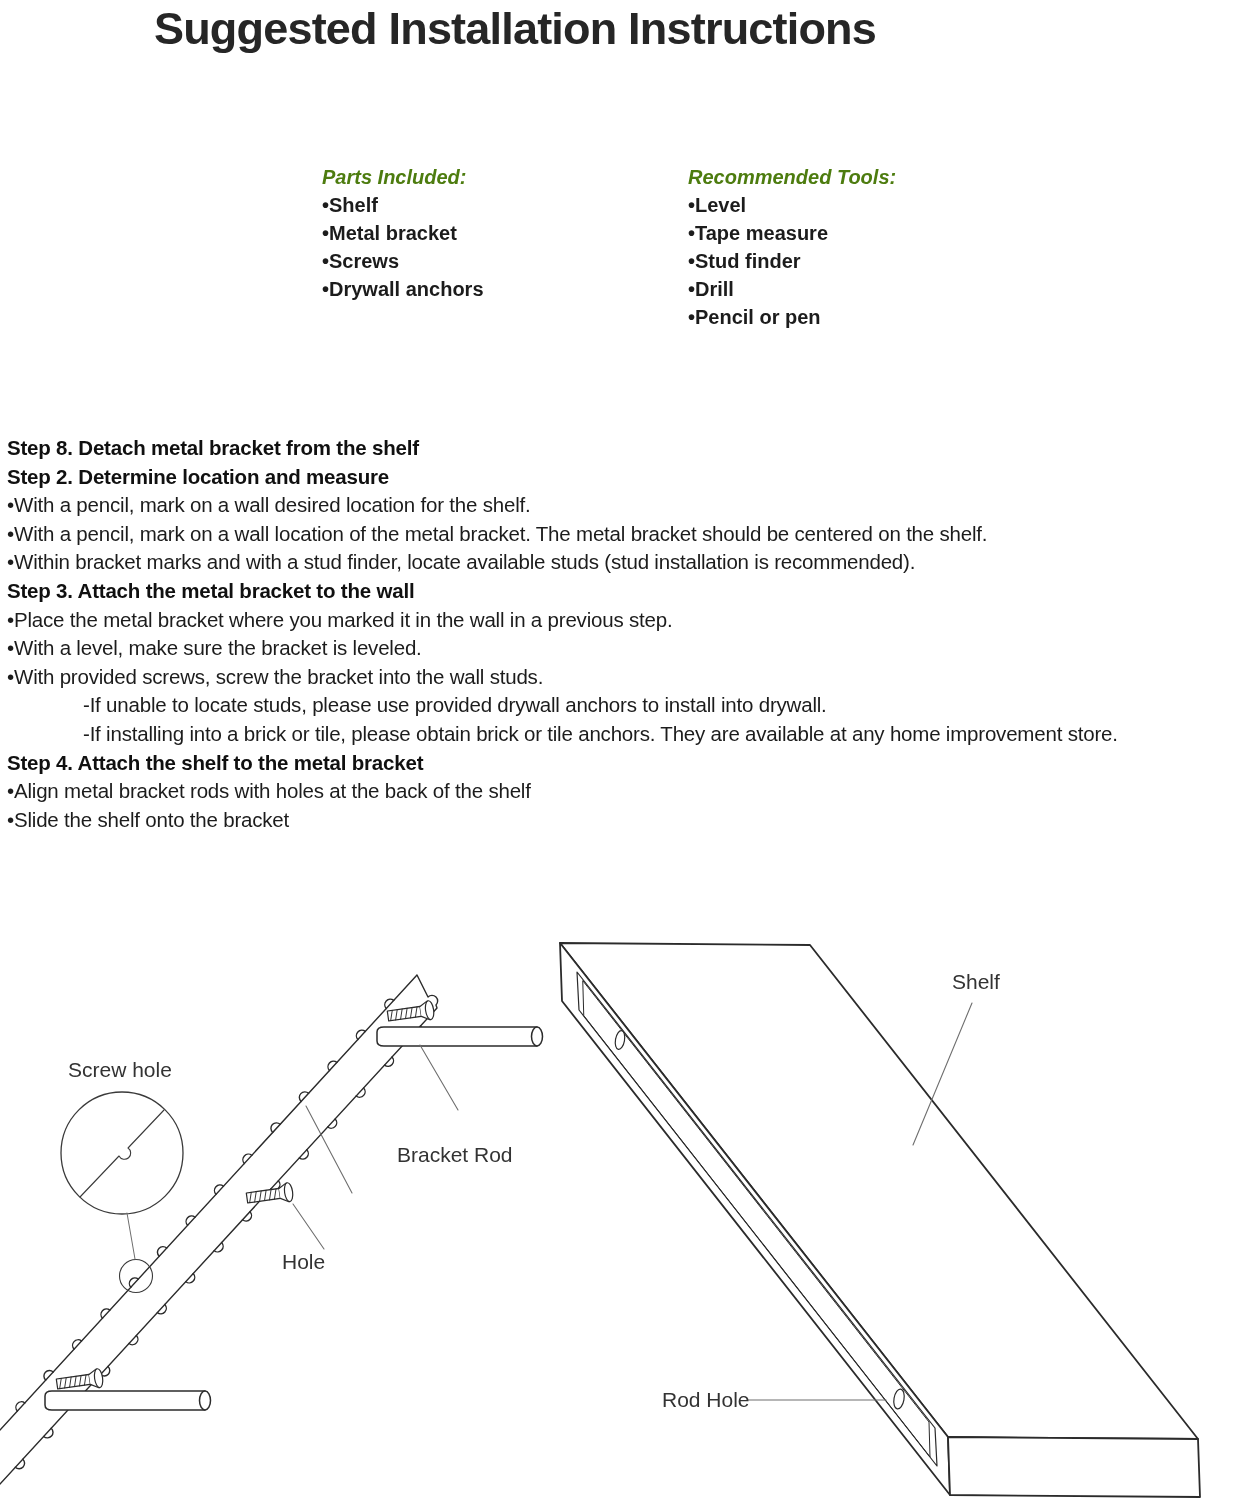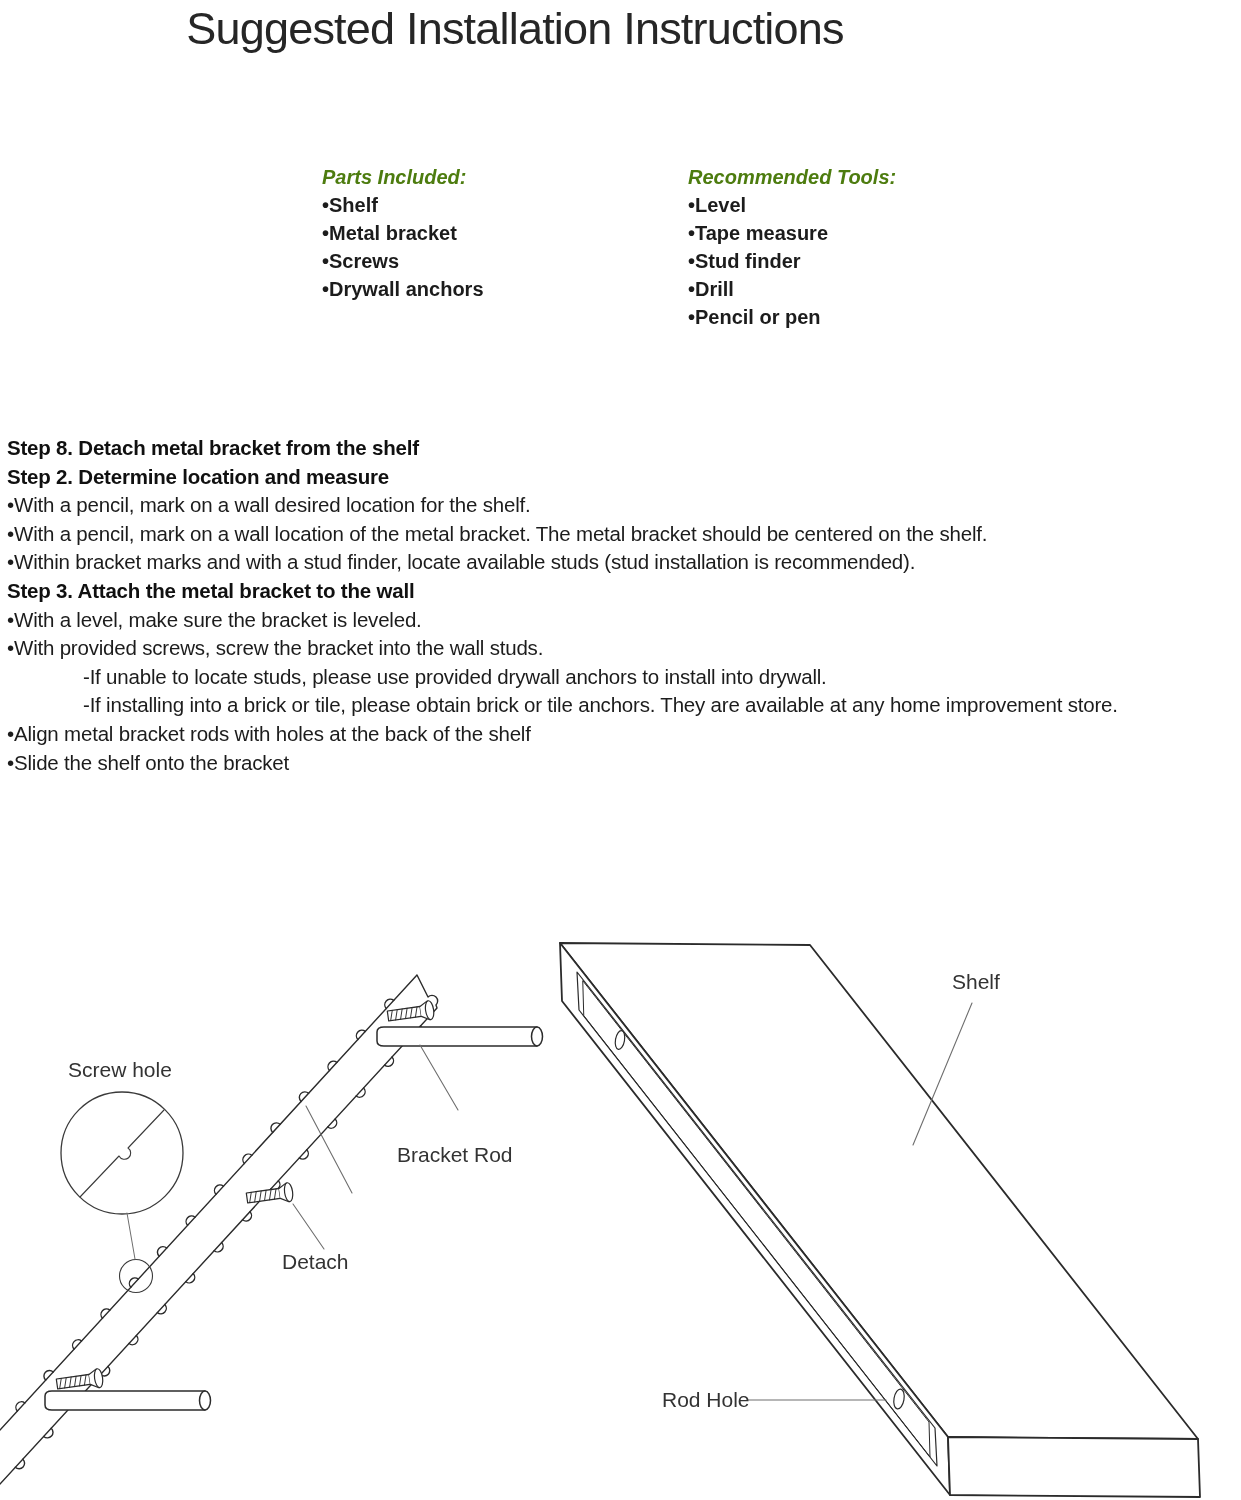--- a/index.html
+++ b/index.html
@@ -1,21 +1,21 @@
 <!DOCTYPE html>
 <html><head>
 <meta charset="utf-8">
 <style>
   * { margin:0; padding:0; box-sizing:border-box; }
   html,body { width:1241px; height:1500px; background:#ffffff; overflow:hidden;
               font-family:"Liberation Sans", sans-serif; color:#1c1c1c; }
 
   #page-title{
     position:absolute; top:3px; left:0; width:1030px;
-    text-align:center; font-size:45px; font-weight:400;
+    text-align:center; font-size:45px; font-weight:700;
     letter-spacing:-0.8px; color:#262626; white-space:nowrap;
   }
 
   .list-col{ position:absolute; top:163px; font-size:20px; line-height:28px; }
   #parts-col{ left:322px; }
   #tools-col{ left:688px; }
   .list-heading{ font-weight:700; font-style:italic; color:#4d7c0f; }
   .list-item{ white-space:nowrap;font-weight:bold; }
 
   #steps-block{ position:absolute; left:7px; top:434px; font-size:20.5px;
@@ -55,24 +55,26 @@
   <div class="list-item">•Pencil or pen</div>
 </div>
 
 <div id="steps-block">
   <div class="step-line bold">Step 8. Detach metal bracket from the shelf</div>
   <div class="step-line bold">Step 2. Determine location and measure</div>
   <div class="step-line">•With a pencil, mark on a wall desired location for the shelf.</div>
   <div class="step-line">•With a pencil, mark on a wall location of the metal bracket. The metal bracket should be centered on the shelf.</div>
   <div class="step-line">•Within bracket marks and with a stud finder, locate available studs (stud installation is recommended).</div>
   <div class="step-line bold">Step 3. Attach the metal bracket to the wall</div>
+  <div class="step-line">•Place the metal bracket where you marked it in the wall in a previous step.</div>
   <div class="step-line">•With a level, make sure the bracket is leveled.</div>
   <div class="step-line">•With provided screws, screw the bracket into the wall studs.</div>
   <div class="step-line indent">-If unable to locate studs, please use provided drywall anchors to install into drywall.</div>
   <div class="step-line indent">-If installing into a brick or tile, please obtain brick or tile anchors. They are available at any home improvement store.</div>
+  <div class="step-line bold">Step 4. Attach the shelf to the metal bracket</div>
   <div class="step-line">•Align metal bracket rods with holes at the back of the shelf</div>
   <div class="step-line">•Slide the shelf onto the bracket</div>
 </div>
 
 <svg id="diagram-svg" width="1241" height="1500" viewBox="0 0 1241 1500" fill="none" stroke-linecap="round" stroke-linejoin="round">
 
   <defs>
 
     <g id="screw-shape">
       <rect x="0" y="-5" width="33" height="10" fill="#fff" stroke="#2b2b2b" stroke-width="1.2"></rect>
@@ -122,15 +124,15 @@
     <path d="M420 1045 L458 1110"></path>
     <path d="M306 1106 L352 1193"></path>
     <path d="M293 1204 L324 1249"></path>
     <path d="M972 1003 L913 1145"></path>
     <path d="M748 1400 L886 1400"></path>
   </g>
 </svg>
 
 <div id="lbl-screw-hole" class="dgm-label">Screw hole</div>
 <div id="lbl-bracket-rod" class="dgm-label">Bracket Rod</div>
-<div id="lbl-screw" class="dgm-label">Detach</div>
+<div id="lbl-screw" class="dgm-label">Hole</div>
 <div id="lbl-shelf" class="dgm-label">Shelf</div>
 <div id="lbl-rod-hole" class="dgm-label">Rod Hole</div>
 
 </body></html>

